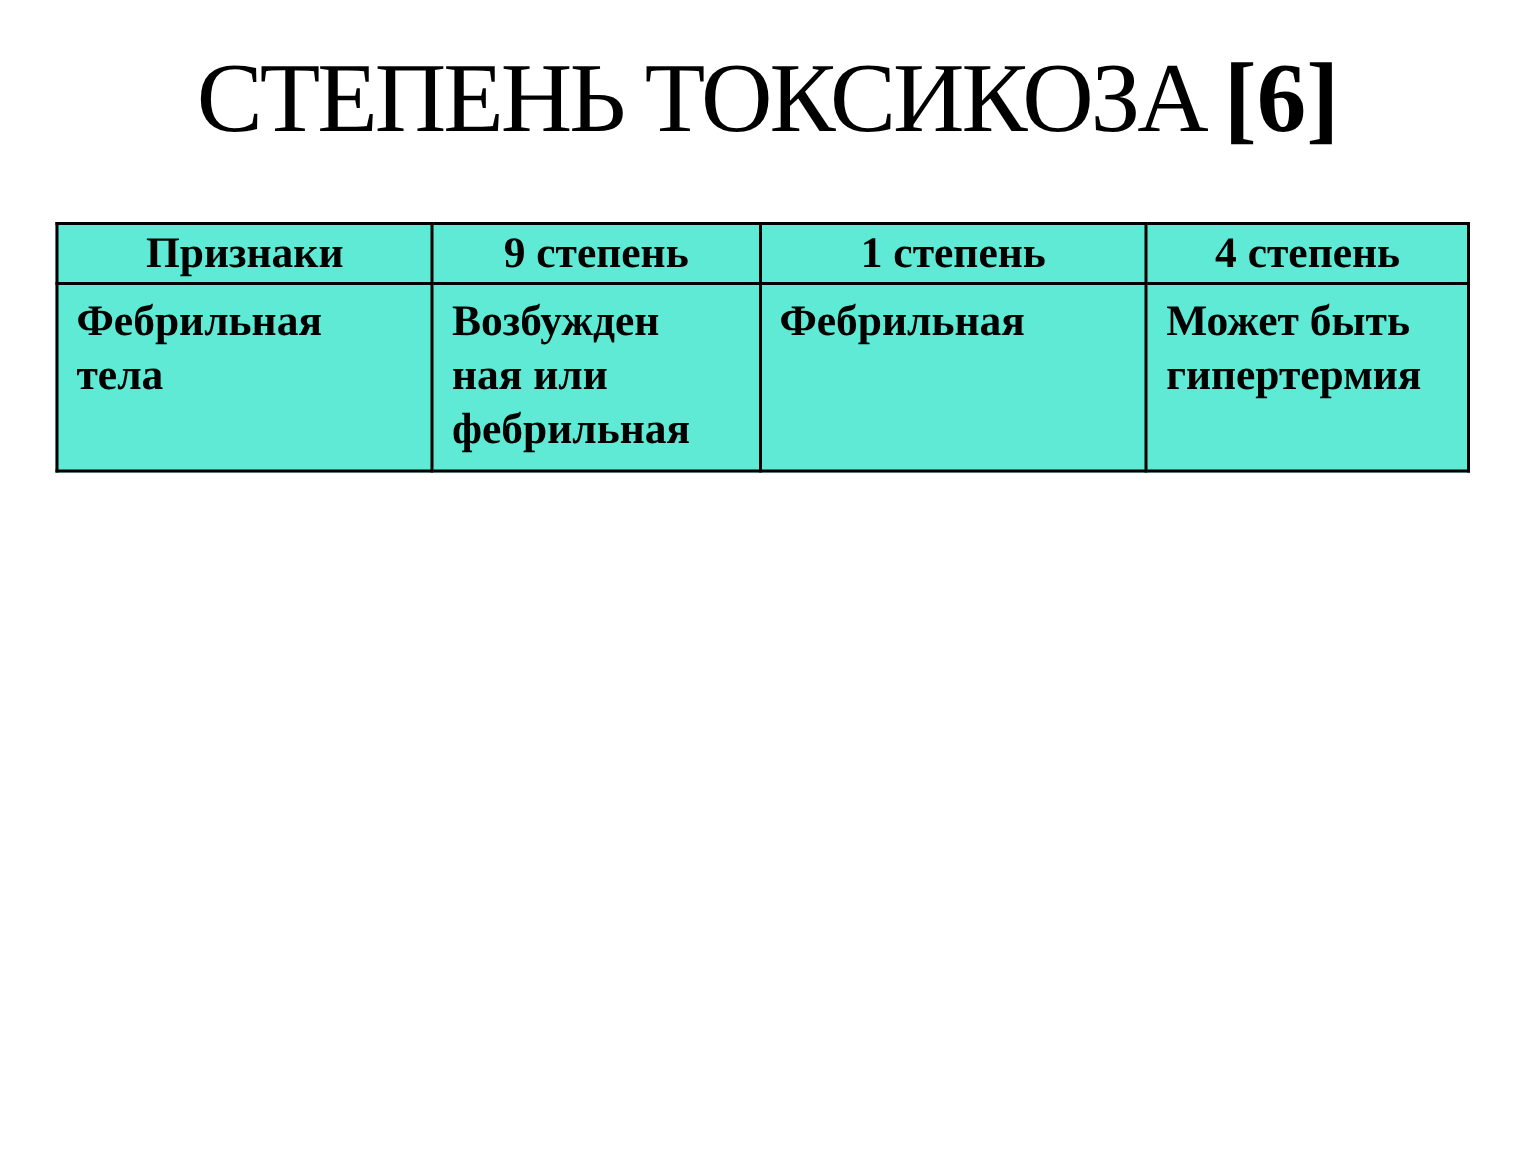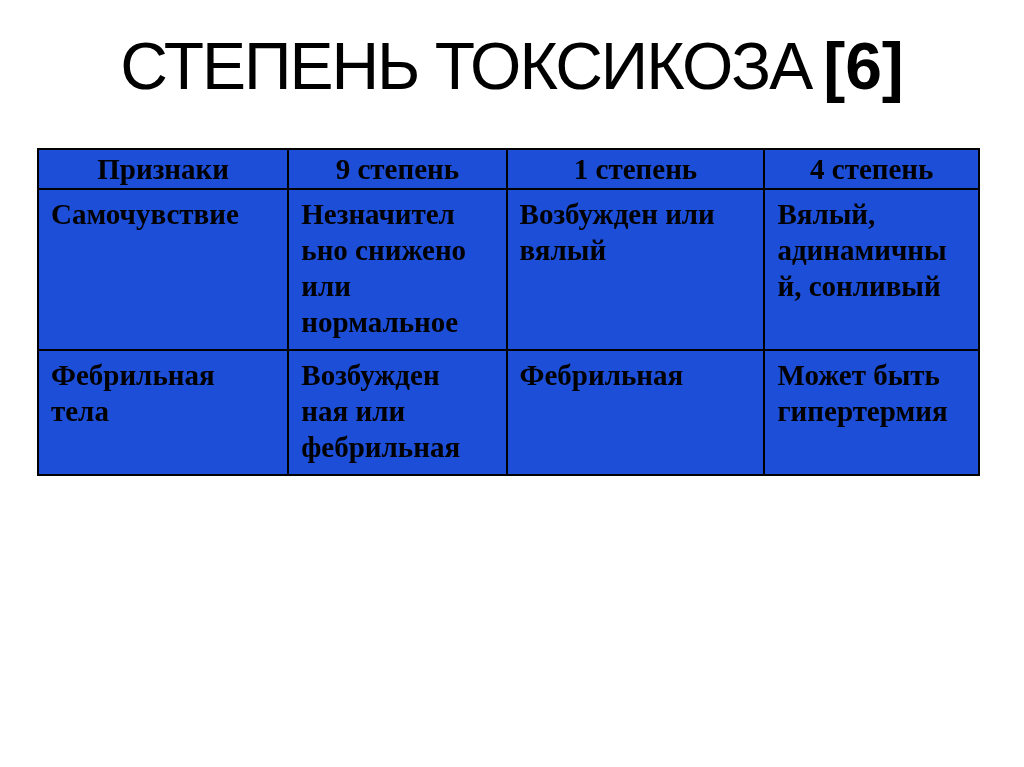--- a/index.html
+++ b/index.html
@@ -14,40 +14,40 @@
     background: #ffffff;
     overflow: hidden;
   }
   .title {
     position: absolute;
     top: 28px;
     left: 0;
     width: 100%;
     margin: 0;
     text-align: center;
-    font-family: Liberation Sans, sans-serif;
+    font-family: Liberation Serif, serif;
     font-weight: 400;
     font-size: 66px;
     letter-spacing: -2px;
     color: #000000;
     white-space: nowrap;
   }
   .title .ref {
     font-weight: 700;
     letter-spacing: 0;
     margin-left: 12px;
   }
   table.tox {
     position: absolute;
     top: 148px;
     left: 37px;
     width: 943px;
     border-collapse: collapse;
     table-layout: fixed;
-    background: #1d4ed8;
+    background: #5eead4;
   }
   table.tox th,
   table.tox td {
     border: 2px solid #000000;
     color: #000000;
     font-family: "Liberation Serif", serif;
     font-weight: 700;
     box-sizing: border-box;
   }
   table.tox th {
@@ -83,32 +83,20 @@
     <thead>
       <tr>
         <th>Признаки</th>
         <th>9 степень</th>
         <th>1 степень</th>
         <th>4 степень</th>
       </tr>
     </thead>
     <tbody>
       <tr>
-        <td>Самочувствие</td>
-        <td>Незначител
-ьно снижено
-или
-нормальное</td>
-        <td>Возбужден или
-вялый</td>
-        <td>Вялый,
-адинамичны
-й, сонливый</td>
-      </tr>
-      <tr>
         <td>Фебрильная
 тела</td>
         <td>Возбужден
 ная или
 фебрильная</td>
         <td>Фебрильная</td>
         <td>Может быть
 гипертермия</td>
       </tr>
     </tbody>

